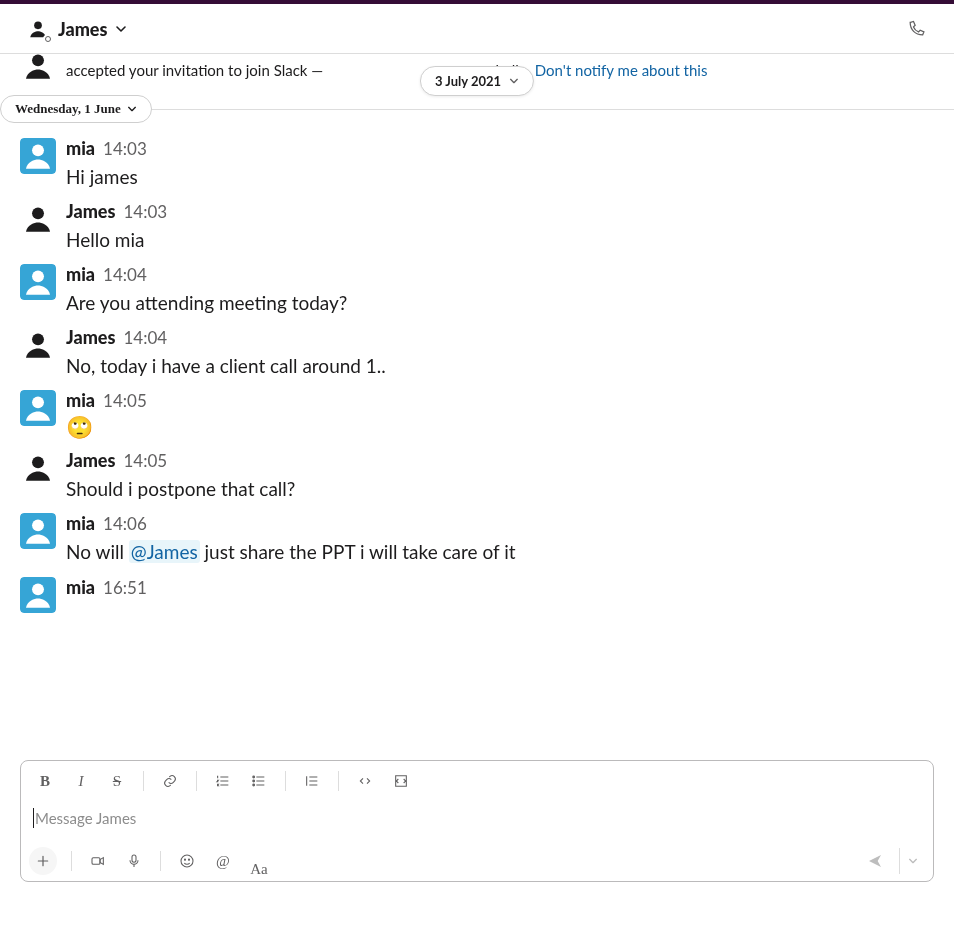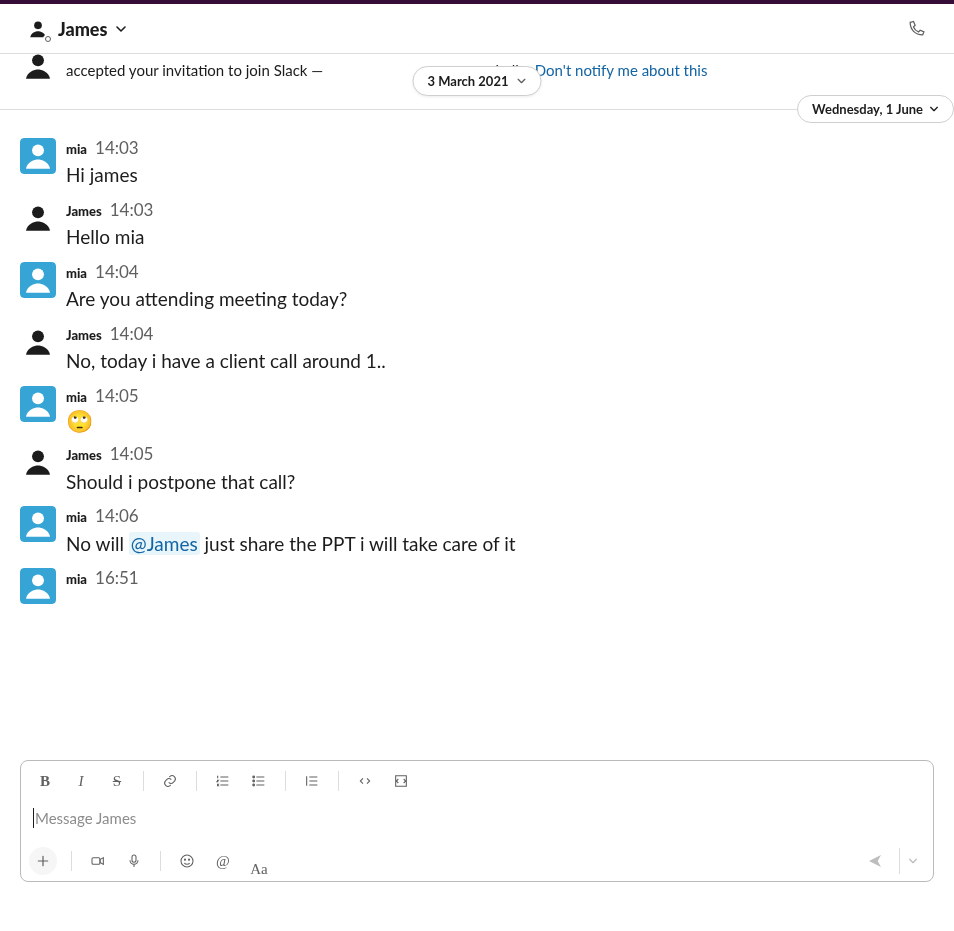--- a/index.html
+++ b/index.html
@@ -54,21 +54,21 @@
   }
   .presence::after{content:"";display:block;width:100%;height:100%;border-radius:50%;box-sizing:border-box;border:1.5px solid #616061;}
   .caret{width:12px;height:12px;}
   .call-btn{width:36px;height:36px;border-radius:6px;display:flex;align-items:center;justify-content:center;cursor:pointer;}
   .call-btn svg{width:20px;height:20px;stroke:#616061;fill:none;stroke-width:1.5;}
 
   
   .messages{position:relative;height:706px;overflow:hidden;}
 
   
-  .divider{position:relative;height:38px;display:flex;align-items:center;justify-content:flex-end;margin:6px 0 4px;}
+  .divider{position:relative;height:38px;display:flex;align-items:center;justify-content:flex-start;margin:6px 0 4px;font-family:Liberation Serif, serif;}
   .divider::before{content:"";position:absolute;left:0;right:0;top:50%;height:1px;background:var(--border);}
   .date-pill{
     position:relative;background:#fff;border:1px solid var(--pill-border);
     border-radius:24px;padding:5px 14px;font-size:13px;font-weight:700;color:var(--fg);
     display:flex;align-items:center;gap:6px;cursor:pointer;z-index:1;
   }
 
   
   .float-pill{
     position:absolute;left:50%;transform:translateX(-50%);top:12px;z-index:5;
@@ -82,21 +82,21 @@
   .msg-avatar{width:36px;height:36px;flex:0 0 36px;border-radius:4px;overflow:hidden;}
   .sys-body{flex:1;min-width:0;}
   .sys-name-row{display:flex;align-items:baseline;gap:8px;height:10px;overflow:hidden;}
   .sys-text{font-size:15px;line-height:1.46;padding-top:2px;}
   .sys-text a{color:var(--link);text-decoration:none;text-align:right;}
 
   
   .msg{display:flex;gap:10px;padding:6px 20px 4px;}
   .msg .body{flex:1;min-width:0;}
   .msg .head{display:flex;align-items:baseline;gap:8px;line-height:1.2;}
-  .msg .name{font-weight:900;font-size:13px;}
+  .msg .name{font-weight:900;font-size:18px;}
   .msg .time{font-size:17px;color:var(--muted);}
   .msg .text{font-size:19px;line-height:1.5;margin-top:3px;}
   .emoji{font-size:22px;line-height:1.2;margin-top:2px;}
   .mention{background:var(--mention-bg);color:var(--mention-fg);padding:0 2px;border-radius:3px;}
 
   
   .composer-wrap{padding:0 20px 24px;}
   .composer{
     border:1px solid #bbbabb;border-radius:8px;background:#fff;
   }
@@ -166,21 +166,21 @@
         
         
       </div>
       <div class="sys-text">
         <span>accepted your invitation to join Slack — </span><span style="display:inline-block;width:150px;"></span><span>ay hello. </span><a href="#">Don't notify me about this</a>
       </div>
     </div>
   </div>
 
   <div class="float-pill">
-    <span>3 March 2021</span>
+    <span>3 July 2021</span>
     <svg width="10" height="10" viewBox="0 0 12 12">
         <path d="M2 4l4 4 4-4" stroke="#616061" stroke-width="1.6" fill="none" stroke-linecap="round" stroke-linejoin="round"></path>
       </svg>
   </div>
 
   <div class="divider">
     <div class="date-pill">
       <span>Wednesday, 1 June</span>
       <svg width="10" height="10" viewBox="0 0 12 12">
           <path d="M2 4l4 4 4-4" stroke="#1d1c1d" stroke-width="1.6" fill="none" stroke-linecap="round" stroke-linejoin="round"></path>

